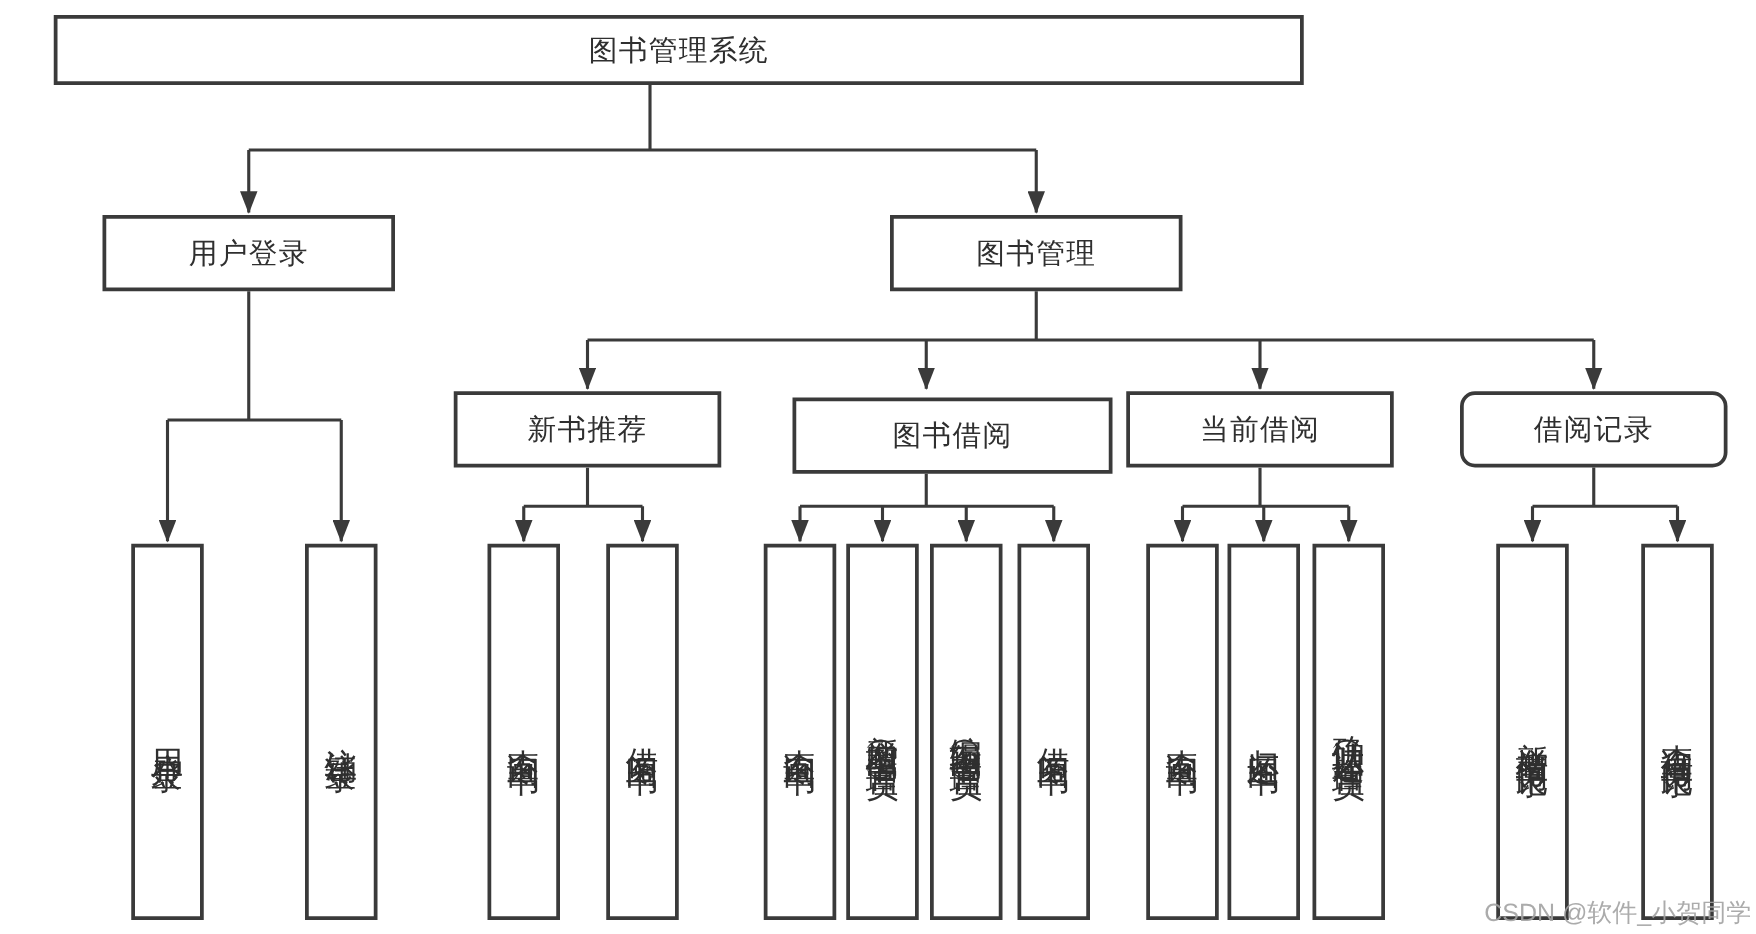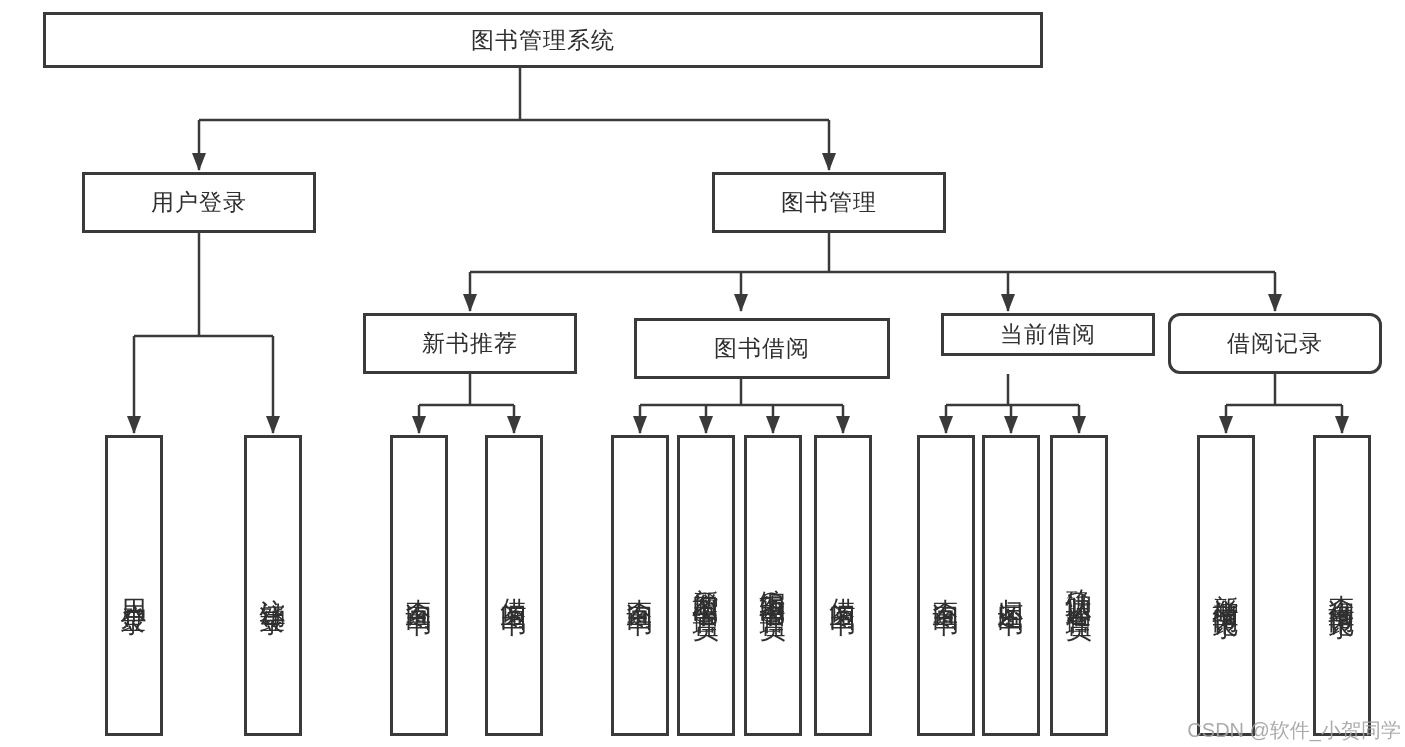--- a/index.html
+++ b/index.html
@@ -110,21 +110,21 @@
   <div class="box box-h" style="left:363px;top:313px;width:214px;height:61px;">
     <span class="lbl">新书推荐</span>
   </div>
 
   <div class="box box-h" style="left:712px;top:172px;width:234px;height:61px;">
     <span class="lbl">图书管理</span>
   </div>
   <div class="box box-h" style="left:634px;top:318px;width:256px;height:61px;">
     <span class="lbl">图书借阅</span>
   </div>
-  <div class="box box-h" style="left:901px;top:313px;width:214px;height:43px;margin-left:40px;">
+  <div class="box box-h" style="left:901px;top:313px;width:214px;height:61px;">
     <span class="lbl">当前借阅</span>
   </div>
   <div class="box box-h" style="left:1168px;top:313px;width:214px;height:61px;border-radius:12px;">
     <span class="lbl">借阅记录</span>
   </div>
 
   <div class="box box-v" style="left:105px;">
     <span class="lbl">用户登录</span>
   </div>
   <div class="box box-v" style="left:244px;">

